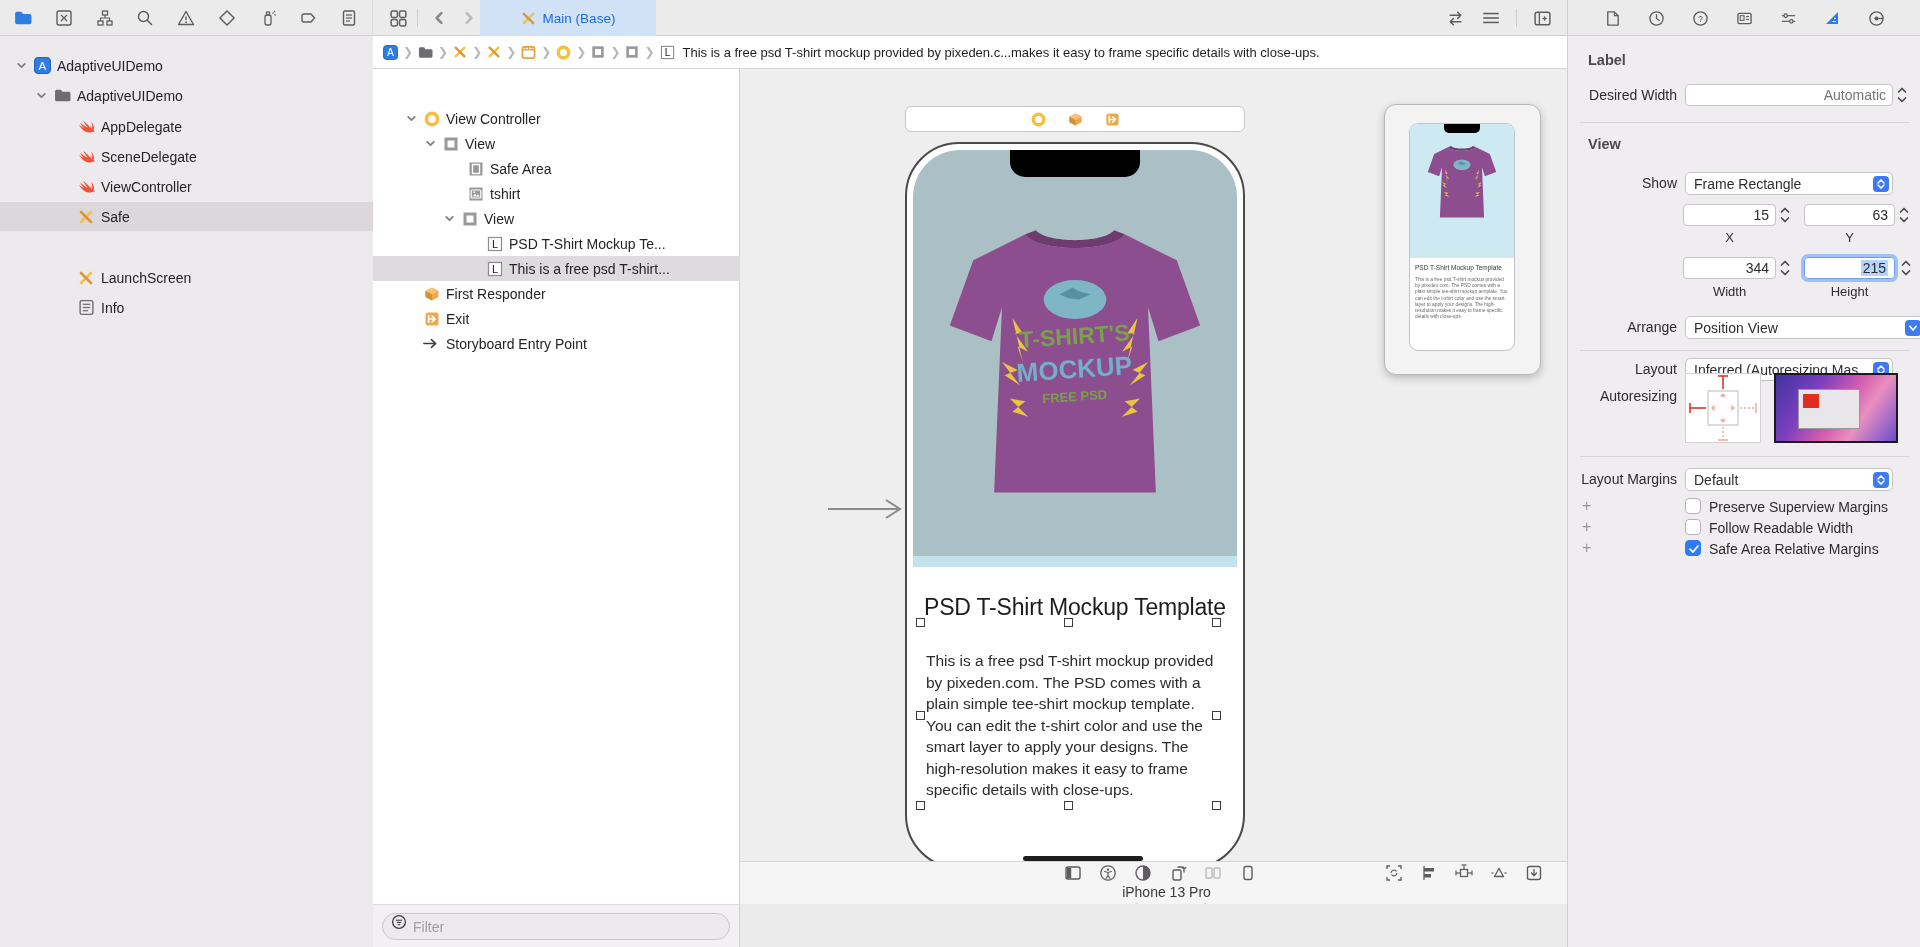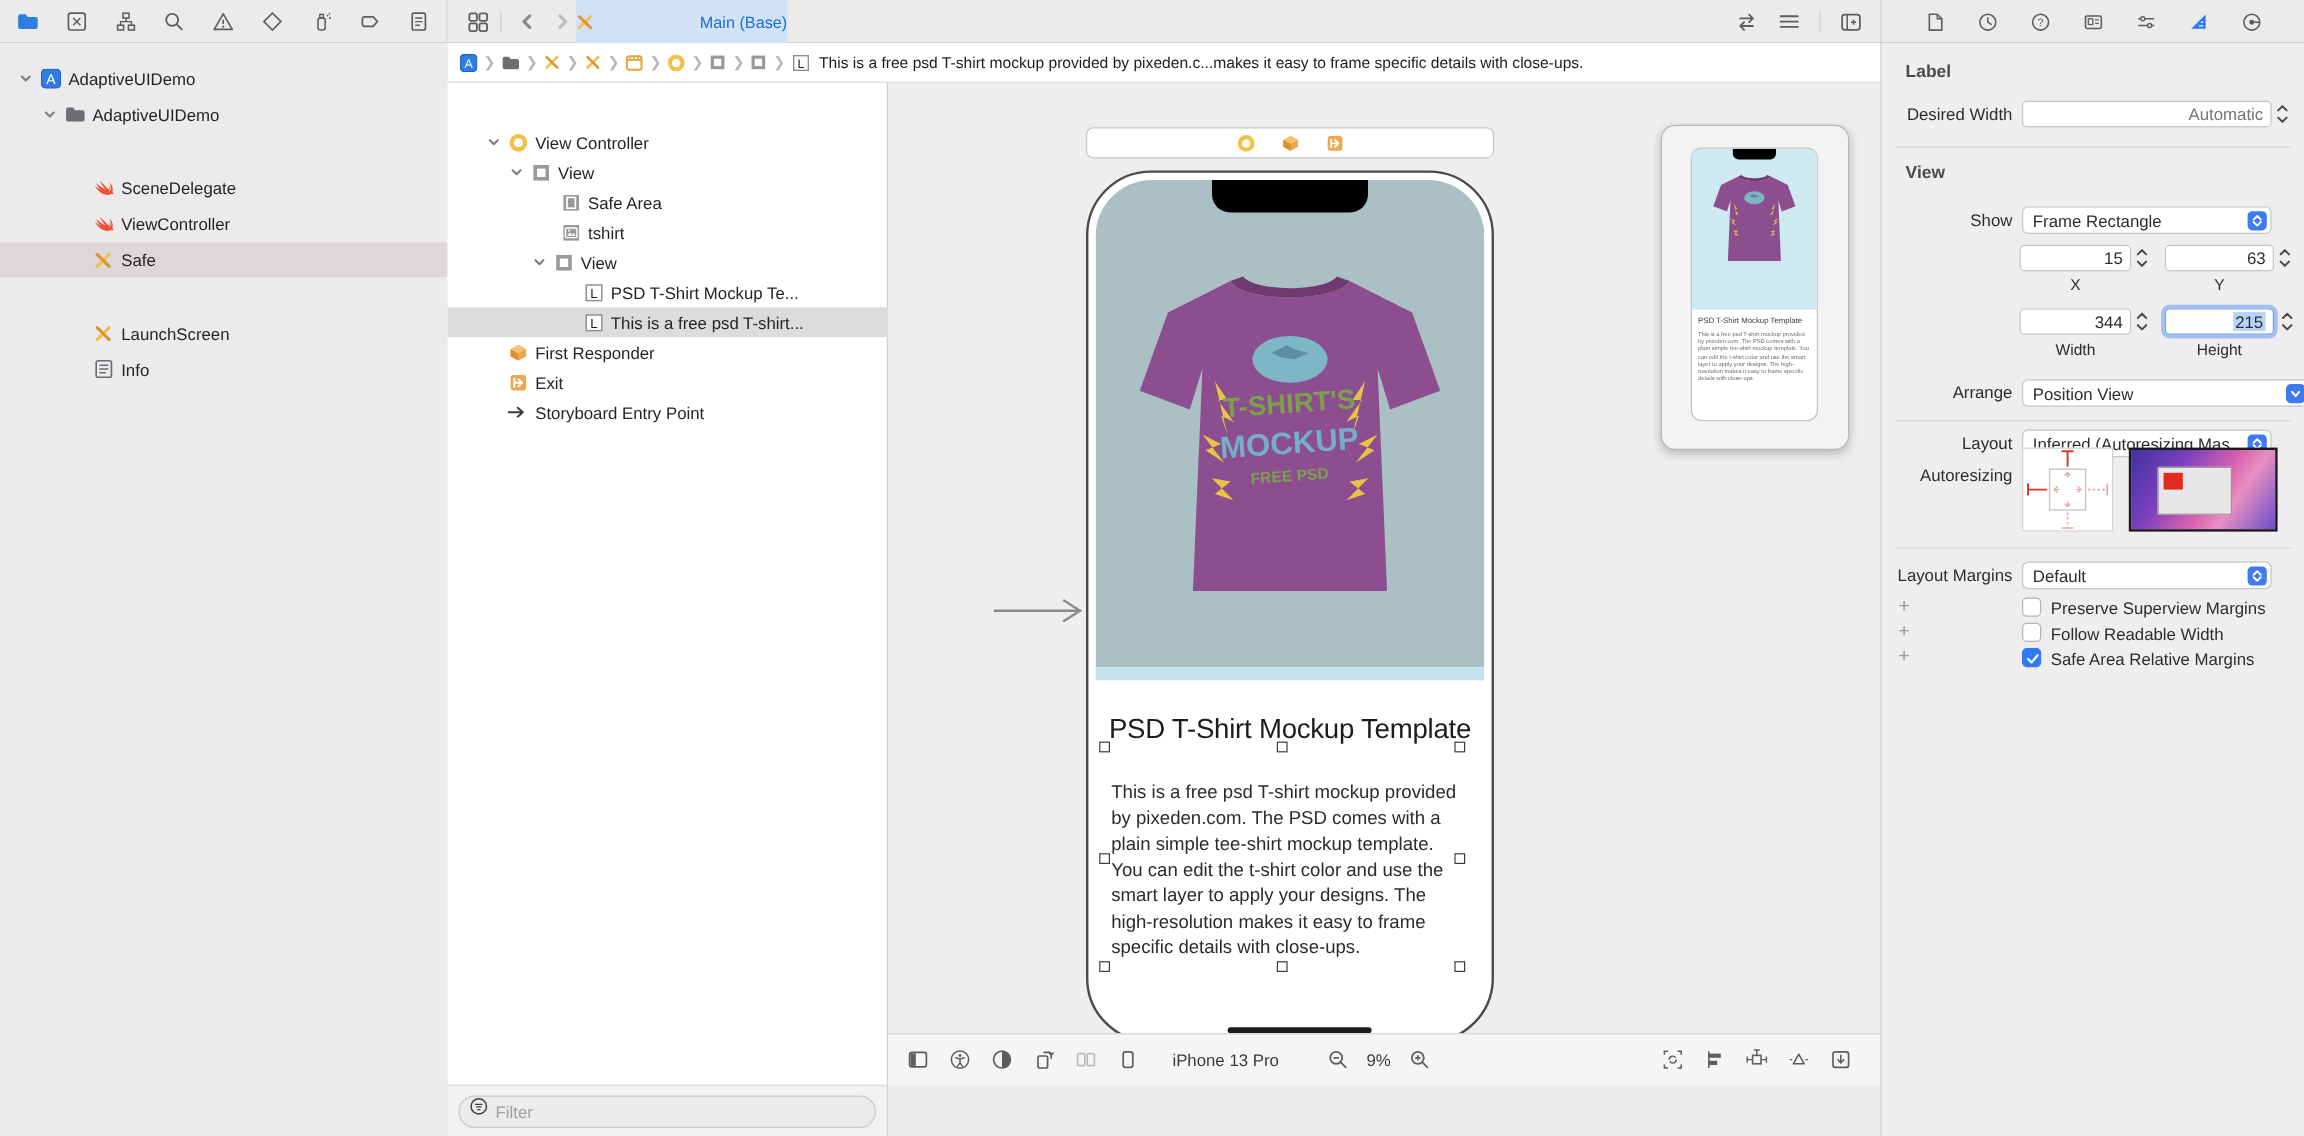--- a/index.html
+++ b/index.html
@@ -5,21 +5,21 @@
   * { margin:0; padding:0; box-sizing:border-box; }
   html,body { width:1920px; height:947px; font-family:"Liberation Sans","DejaVu Sans",sans-serif; background:#ecebec; overflow:hidden; }
   .abs { position:absolute; }
   svg { display:block; }
 
   
   #toolbar { position:absolute; left:0; top:0; width:1920px; height:36px; background:#ecebec; border-bottom:1px solid #d2cfd2; }
   #nav-tabs { position:absolute; left:0; top:0; width:373px; height:36px; display:flex; align-items:center; justify-content:space-between; padding:0 12px; border-right:1px solid #ddd9dd; }
   .tbtn { width:22px; height:22px; display:flex; align-items:center; justify-content:center; color:#5e5c5e; }
   #tab-strip { position:absolute; left:373px; top:0; width:1194px; height:36px; }
-  #tab-main { position:absolute; left:107px; top:0; width:176px; height:36px; background:#d2e2f6; display:flex; align-items:center; justify-content:space-between; gap:7px; }
+  #tab-main { position:absolute; left:107px; top:0; width:176px; height:36px; background:#d2e2f6; display:flex; align-items:center; justify-content:center; gap:7px; }
   #tab-main span { color:#1a6de0; font-size:13.5px; }
   .navarrow { color:#a9a7a9; }
   #editor-actions { position:absolute; right:14px; top:0; height:36px; display:flex; align-items:center; gap:14px; color:#5e5c5e; }
   .vdiv { width:1px; height:18px; background:#d0cdd0; }
   #inspector-tabs { position:absolute; left:1567px; top:0; width:353px; height:36px; display:flex; align-items:center; justify-content:center; gap:22px; border-left:1px solid #d2cfd2; color:#636163; }
 
   
   #jumpbar { position:absolute; left:373px; top:36px; width:1194px; height:33px; background:#ffffff; border-bottom:1px solid #d8d5d8; display:flex; align-items:center; padding-left:10px; gap:4px; white-space:nowrap; overflow:hidden; }
   #jumpbar .crumb-sep { color:#b9b7b9; font-size:12px; padding:0 1px; }
   #jumpbar-text { font-size:13px; color:#1d1d1f; margin-left:4px; }
@@ -59,21 +59,21 @@
   #home-indicator { position:absolute; left:110px; top:706px; width:120px; height:5px; border-radius:3px; background:#1d1d1f; }
   #entry-arrow { position:absolute; left:88px; top:428px; }
   
   #preview-card { position:absolute; left:644px; top:35px; width:157px; height:271px; background:#f4f3f4; border:1px solid #b9b7b9; border-radius:12px; box-shadow:0 3px 8px rgba(0,0,0,.22); }
   #preview-screen { position:absolute; left:24px; top:18px; width:106px; height:228px; background:#ffffff; border:1px solid #c4c2c4; border-radius:9px; overflow:hidden; }
   #preview-img { position:absolute; left:0; top:0; width:104px; height:134px; background:#cfe9f3; }
   #preview-notch { position:absolute; left:34px; top:0; width:36px; height:9px; background:#000; border-radius:0 0 5px 5px; }
   #preview-title { position:absolute; left:5px; top:140px; width:95px; font-size:6.5px; color:#3a3a3c; }
   #preview-body { position:absolute; left:5px; top:153px; width:93px; font-size:4.8px; line-height:6.2px; color:#6a6a6c; }
   
-  #canvas-bar { position:absolute; left:0; top:792px; width:827px; height:43px; background:#f6f5f6; border-top:1px solid #d6d3d6; display:flex; align-items:center; color:#555; }
+  #canvas-bar { position:absolute; left:0; top:792px; width:827px; height:43px; background:#f6f5f6; border-top:1px solid #d6d3d6; display:flex; align-items:center; color:#555;flex-direction:column; }
   #canvas-bar .grp { display:flex; align-items:center; gap:13px; }
   #device-label { font-size:14px; color:#39393b; margin-left:26px; }
   #zoom-level { font-size:14px; color:#39393b; }
 
   
   #inspector { position:absolute; left:1567px; top:36px; width:353px; height:911px; background:#efedef; border-left:1px solid #d2cfd2; font-size:14px; color:#2c2c2e; }
   .hdr { position:absolute; left:20px; font-weight:bold; font-size:14.5px; color:#4a4a4c; }
   .ilabel { position:absolute; width:100px; text-align:right; color:#2c2c2e; }
   .field { position:absolute; height:22px; background:#fff; border:1px solid #c6c4c6; border-radius:4px; font-size:14px; display:flex; align-items:center; }
   .field.num { justify-content:flex-end; padding-right:6px; }
@@ -418,20 +418,28 @@
           <use href="#s-chev-d"></use>
         </svg>
       </span>
     <span class="ic" style="left:54px">
         <svg width="17" height="17">
           <use href="#s-folder"></use>
         </svg>
       </span>
     <span class="lbl" style="left:77px">AdaptiveUIDemo</span>
   </div>
+  <div class="nrow" style="top:76px">
+    <span class="ic" style="left:78px">
+        <svg width="17" height="17" viewBox="0 0 16 16">
+          <use href="#s-swift"></use>
+        </svg>
+      </span>
+    <span class="lbl" style="left:101px">AppDelegate</span>
+  </div>
   <div class="nrow" style="top:106px">
     <span class="ic" style="left:78px">
         <svg width="17" height="17" viewBox="0 0 16 16">
           <use href="#s-swift"></use>
         </svg>
       </span>
     <span class="lbl" style="left:101px">SceneDelegate</span>
   </div>
   <div class="nrow" style="top:136px">
     <span class="ic" style="left:78px">

